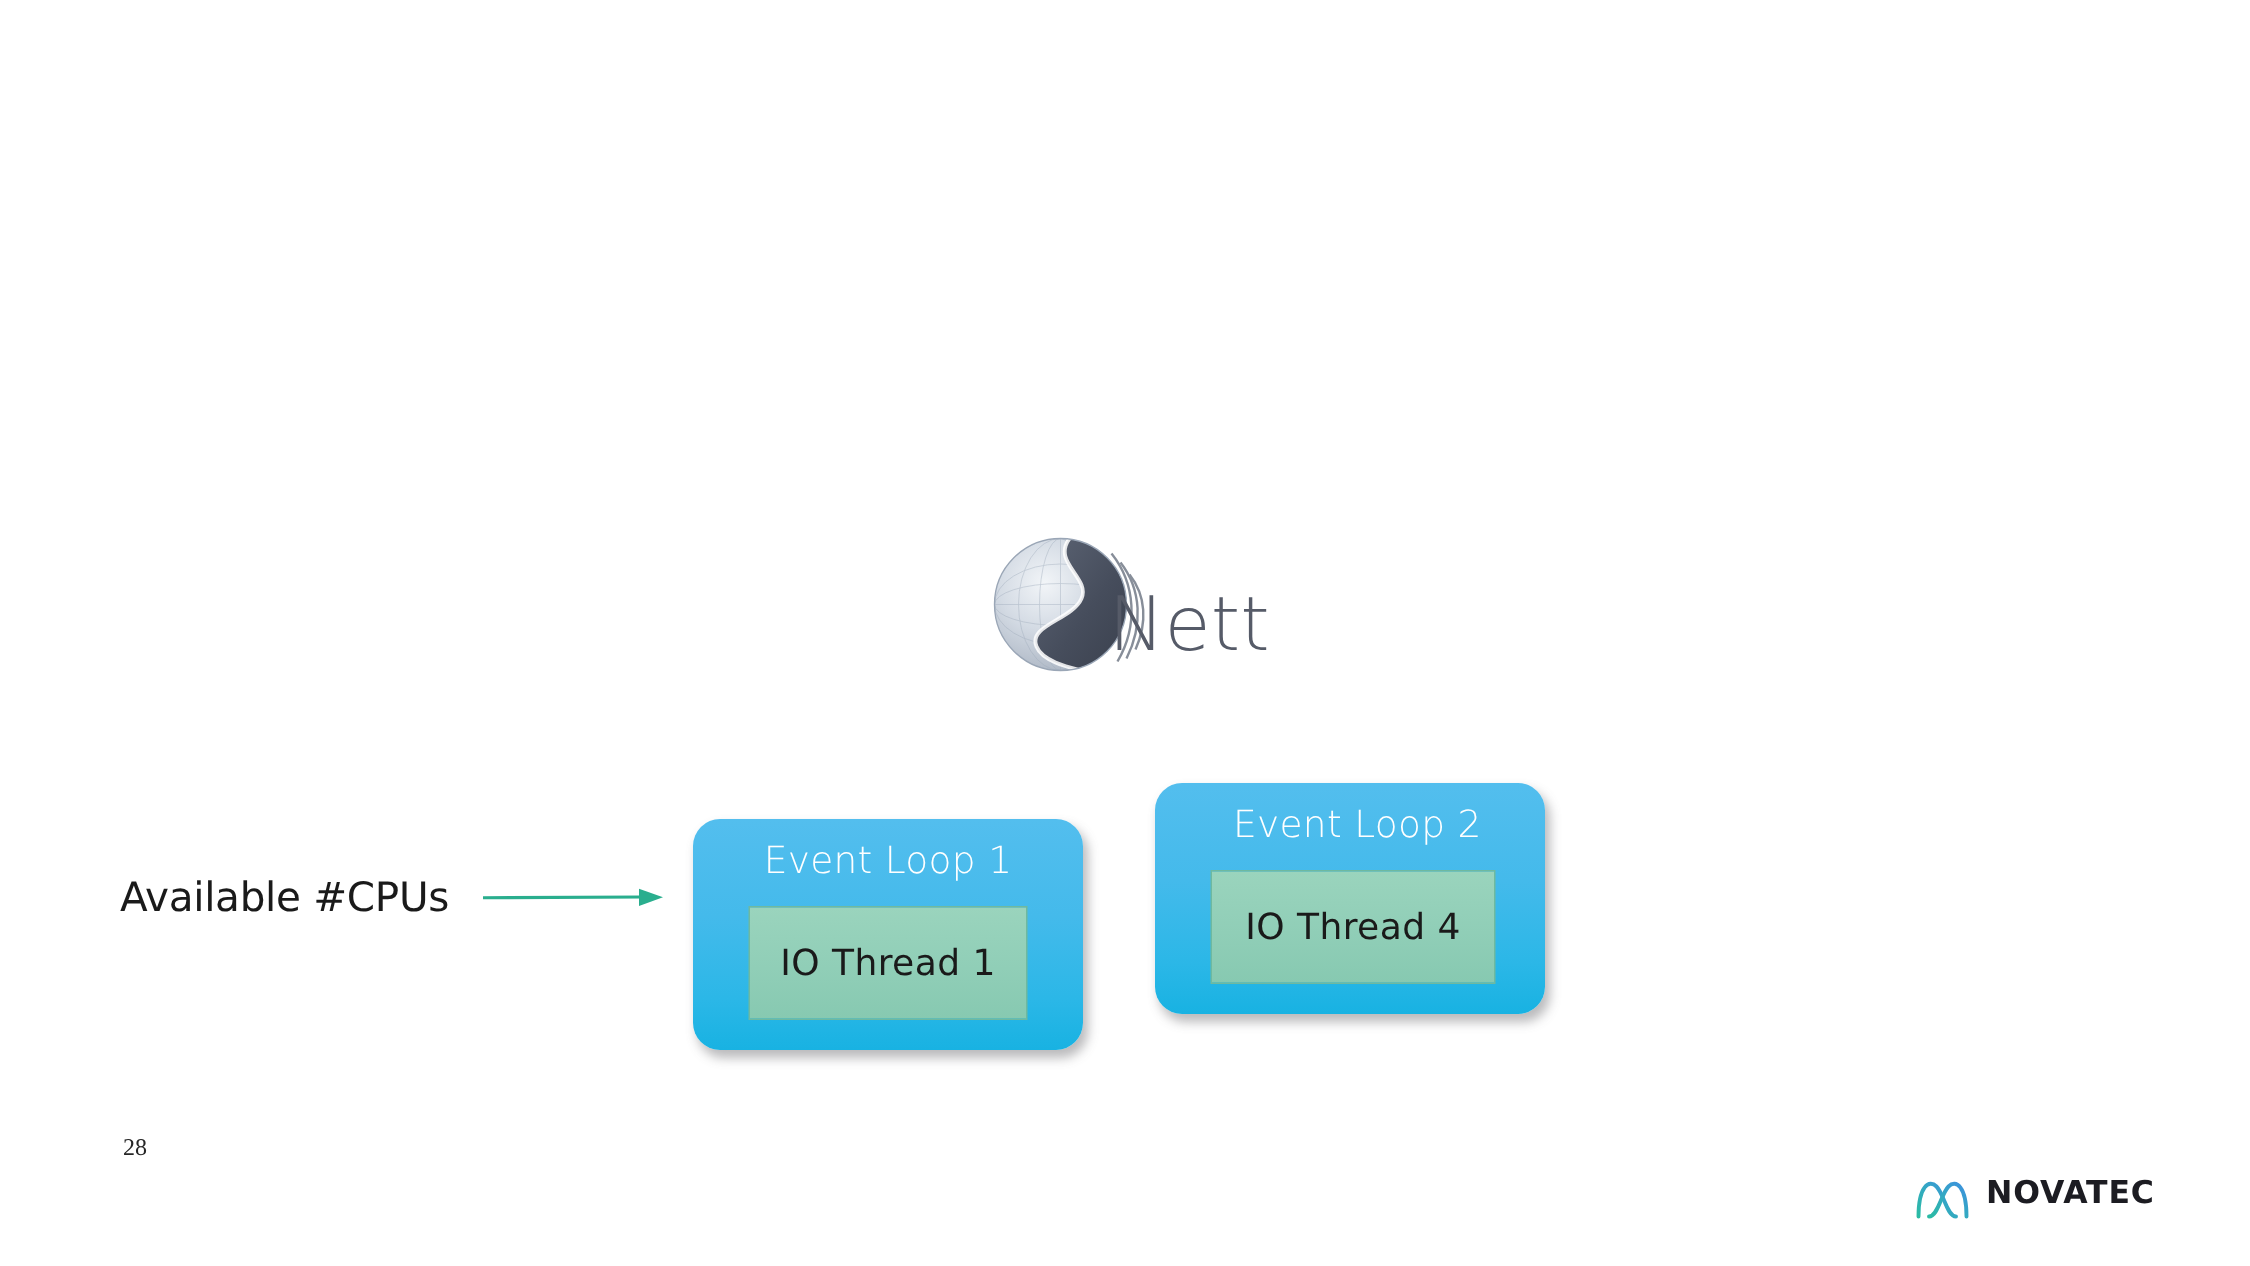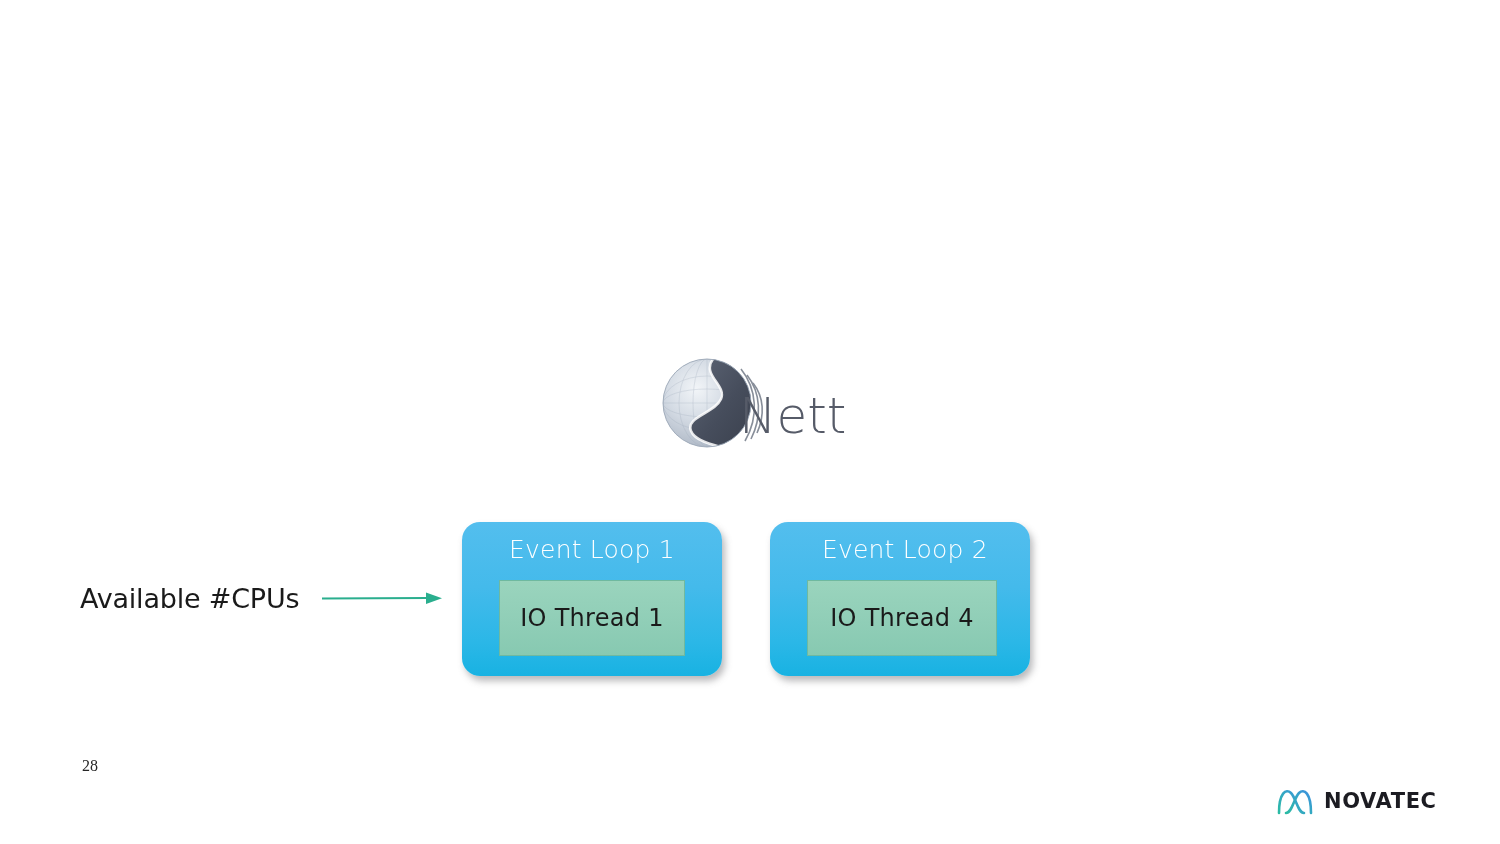--- a/index.html
+++ b/index.html
@@ -36,21 +36,21 @@
   .eventloop-box {
     position: absolute;
     top: 522px;
     width: 260px;
     height: 154px;
     border-radius: 18px;
     background: linear-gradient(to bottom, #53beee 0%, #44baeb 42%, #2bb7e7 78%, #18b2e2 100%);
     box-shadow: 3px 5px 7px rgba(90, 90, 95, 0.42);
     box-sizing: border-box;
   }
-  .eventloop-box.box1 { left: 462px; }
+  .eventloop-box.box1 { left: 462px; margin-top: 24px; }
   .eventloop-box.box2 { left: 770px; }
 
   .eventloop-title {
     position: absolute;
     top: 12px;
     left: 0;
     right: 0;
     text-align: center;
     color: #ffffff;
     font-size: 25px;
@@ -116,21 +116,21 @@
     font-family: Liberation Serif, serif;
   }
 
   .novatec-logo {
     position: absolute;
     left: 1276px;
     top: 783px;
     width: 140px;
     height: 36px;
     display: flex;
-    align-items: center;
+    align-items: flex-start;
     gap: 10px;
   }
   .novatec-mark { width: 38px; height: 32px; flex: none; }
   .novatec-word {
     font-size: 21px;
     font-weight: 700;
     letter-spacing: 0.6px;
     color: #1c1c22;
     font-family: "DejaVu Sans", "Liberation Sans", sans-serif;
   }

